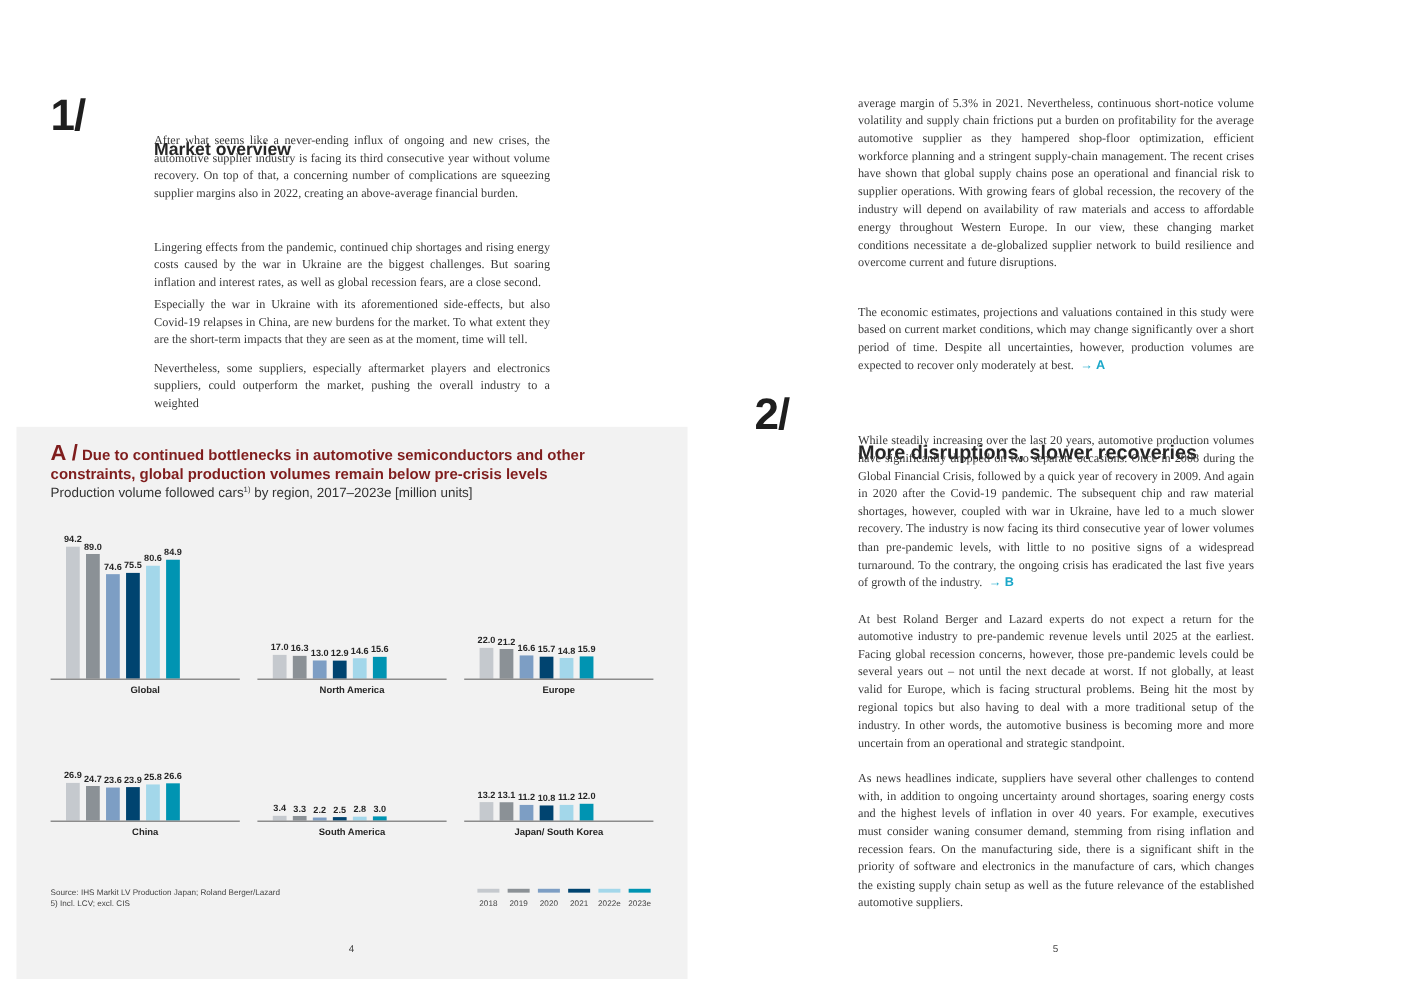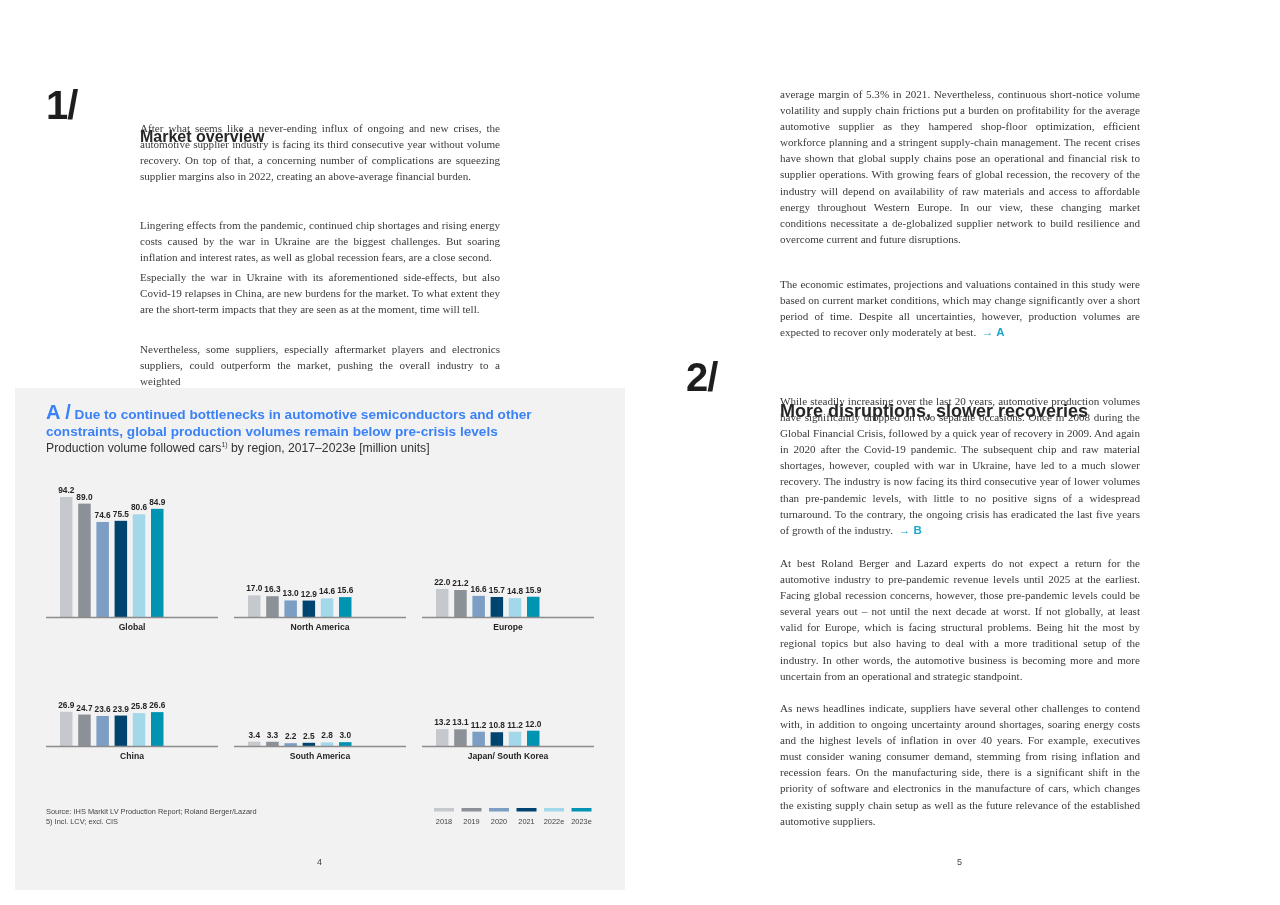--- a/index.html
+++ b/index.html
@@ -10,42 +10,42 @@
   .sec-title { position: absolute; font-family: "Liberation Sans", sans-serif; font-weight: bold; font-size: 16px; color: #262626; line-height: 1; margin-top: 43px; }
   .sec-title.big { font-size: 18px; }
 
   .para { position: absolute; font-size: 11.1px; line-height: 16.1px; text-align: justify; color: #3a3a3a; }
   .para.left { left: 140px; width: 360px; }
   .para.right { left: 780px; width: 360px; }
 
   .xref { font-family: "Liberation Sans", sans-serif; font-weight: bold; color: #1aa7c9; font-size: 11.5px; margin-left: 3px; }
 
   .panel { position: absolute; left: 15px; top: 388px; width: 610px; height: 502px; background: #f2f2f2; }
-  .chart-title { position: absolute; left: 46px; top: 404px; width: 540px; font-family: "Liberation Sans", sans-serif; font-weight: bold; font-size: 13.6px; line-height: 17px; color: #3b82f6; }
+  .chart-title { position: absolute; left: 46px; top: 404px; width: 540px; font-family: "Liberation Sans", sans-serif; font-weight: bold; font-size: 13.6px; line-height: 17px; color: #7f1d1d; }
   .chart-title .a { font-size: 20px; font-weight: bold; }
   .chart-sub { position: absolute; left: 46px; top: 441px; font-family: "Liberation Sans", sans-serif; font-size: 12.2px; color: #333; }
   .chart-sub sup { font-size: 7px; }
 
   svg#chart { position: absolute; left: 0; top: 0; width: 1280px; height: 905px; pointer-events: none; }
   svg#chart text { font-family: "Liberation Sans", sans-serif; }
 
   .source { position: absolute; left: 46px; top: 807px; font-family: "Liberation Sans", sans-serif; font-size: 7.4px; line-height: 10.4px; color: #444; }
 
   .page-num { position: absolute; font-family: "Liberation Sans", sans-serif; font-size: 9px; color: #444; }
 </style>
 </head>
 <body>
 
 <div class="sec-num" style="left:46px; top:85px;">1/</div>
 <div class="sec-title" style="left:140px; top:86px;">Market overview</div>
 
 <p class="para left" style="top:120px;">After what seems like a never-ending influx of ongoing and new crises, the automotive supplier industry is facing its third consecutive year without volume recovery. On top of that, a concerning number of complications are squeezing supplier margins also in 2022, creating an above-average financial burden.</p>
 <p class="para left" style="top:201px;margin-top:16px;">Lingering effects from the pandemic, continued chip shortages and rising energy costs caused by the war in Ukraine are the biggest challenges. But soaring inflation and interest rates, as well as global recession fears, are a close second.</p>
 <p class="para left" style="top:269px;">Especially the war in Ukraine with its aforementioned side-effects, but also Covid-19 relapses in China, are new burdens for the market. To what extent they are the short-term impacts that they are seen as at the moment, time will tell.</p>
-<p class="para left" style="top:341px;">Nevertheless, some suppliers, especially aftermarket players and electronics suppliers, could outperform the market, pushing the overall industry to a weighted</p>
+<p class="para left" style="top:327px;">Nevertheless, some suppliers, especially aftermarket players and electronics suppliers, could outperform the market, pushing the overall industry to a weighted</p>
 
 <div class="panel"></div>
 
 <div class="chart-title">
   <span class="a">A /</span>
   <span>Due to continued bottlenecks in automotive semiconductors and other constraints, global production volumes remain below pre-crisis levels</span>
 </div>
 <div class="chart-sub"><span>Production volume followed cars</span><sup>1)</sup><span> by region, 2017–2023e [million units]</span></div>
 
 <svg id="chart" xmlns="http://www.w3.org/2000/svg">
@@ -155,21 +155,21 @@
       <rect x="516.5" y="808" width="20" height="3.5" fill="#004470"></rect>
       <text x="526.5" y="824" text-anchor="middle" font-size="7.4" fill="#444">2021</text>
       <rect x="544" y="808" width="20" height="3.5" fill="#a3d7ea"></rect>
       <text x="554" y="824" text-anchor="middle" font-size="7.4" fill="#444">2022e</text>
       <rect x="571.5" y="808" width="20" height="3.5" fill="#0094b2"></rect>
       <text x="581.5" y="824" text-anchor="middle" font-size="7.4" fill="#444">2023e</text>
     </g>
   </svg>
 
 <div class="source">
-  <div>Source: IHS Markit LV Production Report; Roland Berger/Lazard</div>
+  <div>Source: IHS Markit LV Production Japan; Roland Berger/Lazard</div>
   <div>5) Incl. LCV; excl. CIS</div>
 </div>
 
 <div class="page-num" style="left:317px; top:857px;">4</div>
 
 <p class="para right" style="top:86px;">average margin of 5.3% in 2021. Nevertheless, continuous short-notice volume volatility and supply chain frictions put a burden on profitability for the average automotive supplier as they hampered shop-floor optimization, efficient workforce planning and a stringent supply-chain management. The recent crises have shown that global supply chains pose an operational and financial risk to supplier operations. With growing fears of global recession, the recovery of the industry will depend on availability of raw materials and access to affordable energy throughout Western Europe. In our view, these changing market conditions necessitate a de-globalized supplier network to build resilience and overcome current and future disruptions.</p>
 <p class="para right" style="top:276px;"><span>The economic estimates, projections and valuations contained in this study were based on current market conditions, which may change significantly over a short period of time. Despite all uncertainties, however, production volumes are expected to recover only moderately at best.</span> <span class="xref">→ A</span></p>
 
 <div class="sec-num" style="left:686px; top:357px;">2/</div>
 <div class="sec-title big" style="left:780px; top:359px;">More disruptions, slower recoveries</div>

